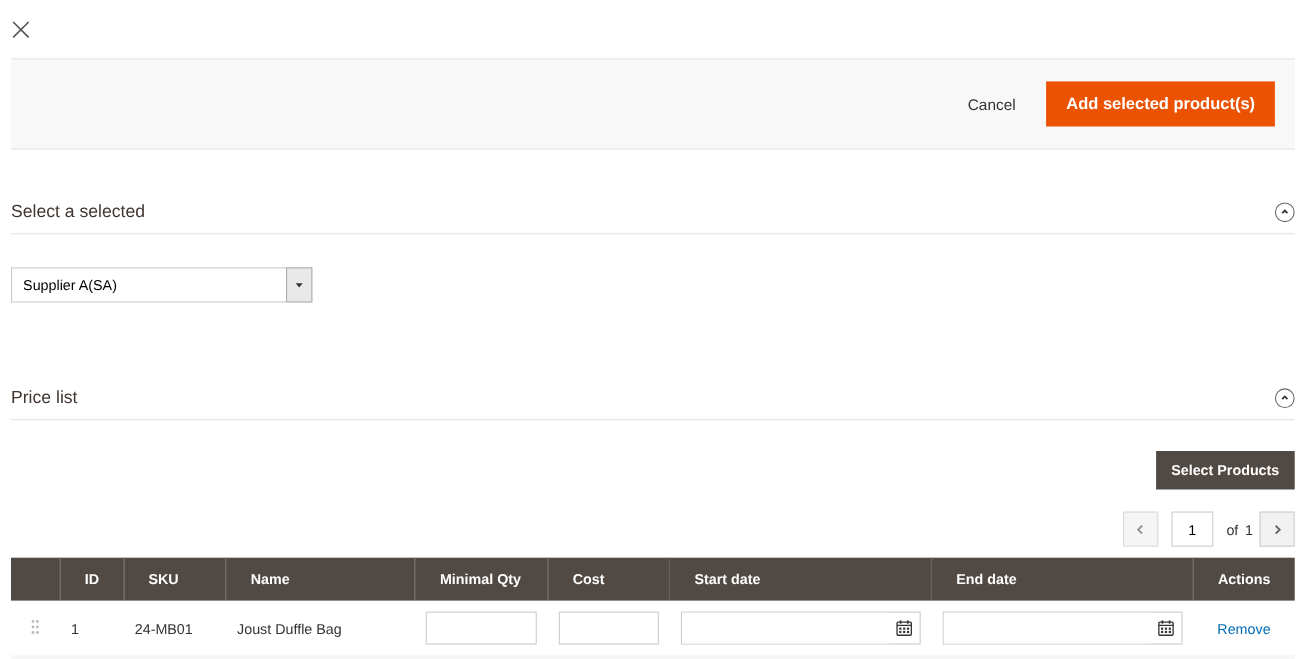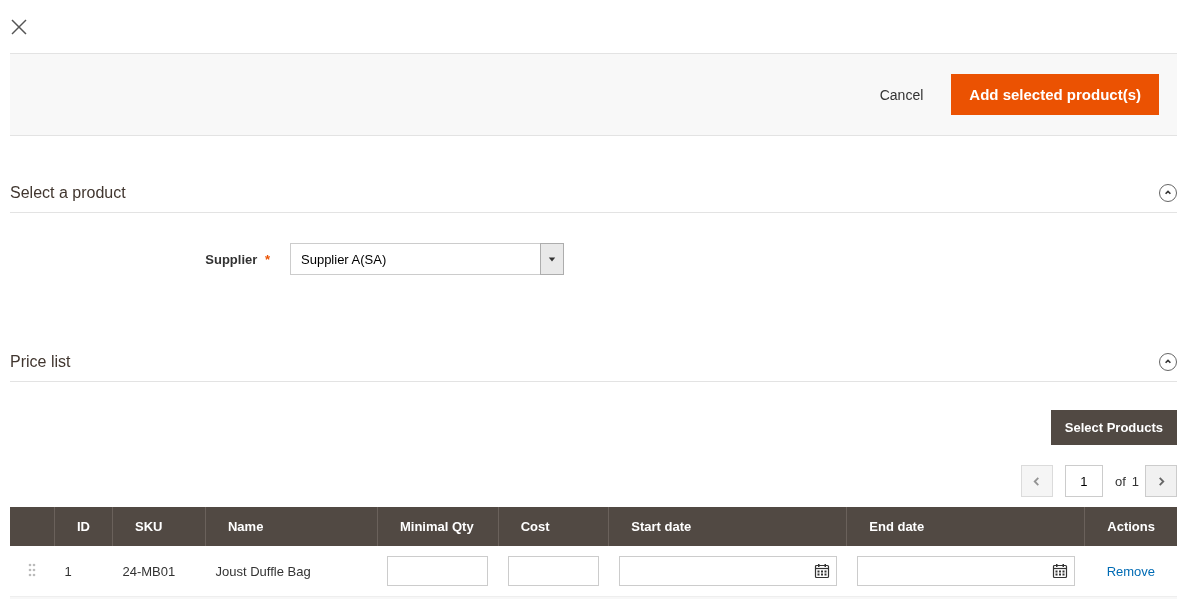--- a/index.html
+++ b/index.html
@@ -70,33 +70,29 @@
       </svg>
   </div>
 </div>
 
 <div class="action-bar">
   <span class="btn-link">Cancel</span>
   <button class="btn-primary">Add selected product(s)</button>
 </div>
 
 <div class="section-header">
-  <div class="section-title">Select a product</div>
+  <div class="section-title">Select a selected</div>
   <div class="collapse-circle">
     <svg viewBox="0 0 10 10">
         <polyline points="2,6 5,3 8,6"></polyline>
       </svg>
   </div>
 </div>
 
 <div class="supplier-row">
-  <div class="supplier-label">
-    <span>Supplier</span>
-    <span class="required-star">*</span>
-  </div>
   <div class="select-wrap">
     <input class="select-input" readonly="" value="Supplier A(SA)" style="">
     <div class="select-btn">
       <svg viewBox="0 0 10 10">
           <polygon points="1,3 9,3 5,8"></polygon>
         </svg>
     </div>
   </div>
 </div>
 

